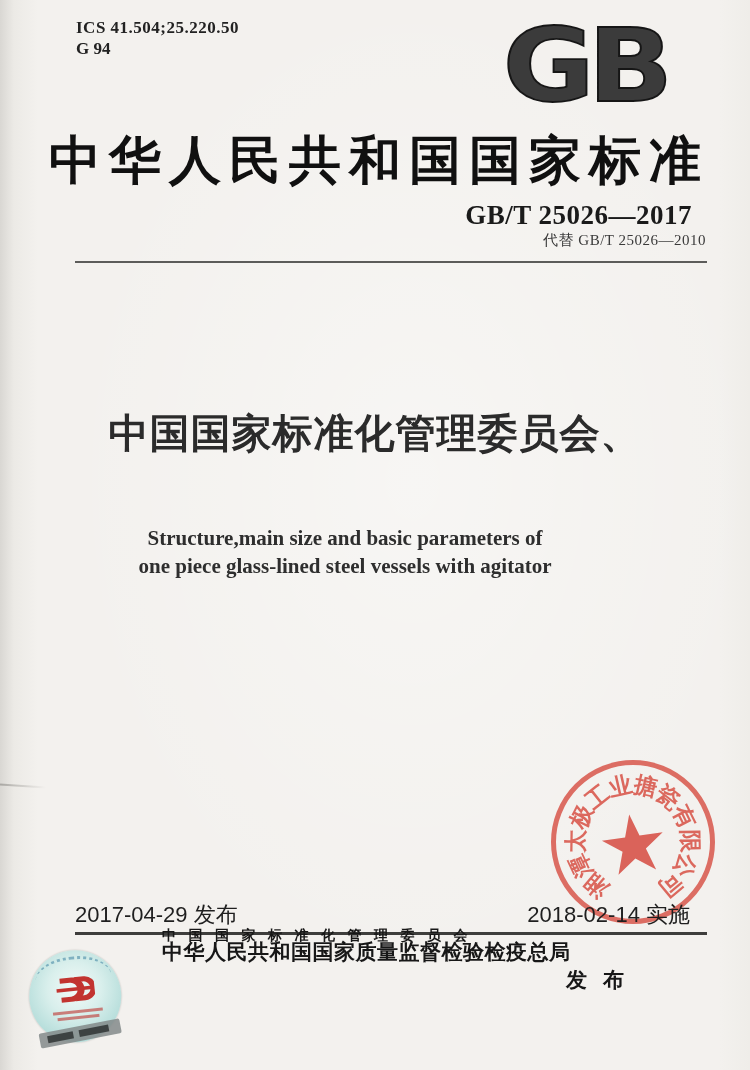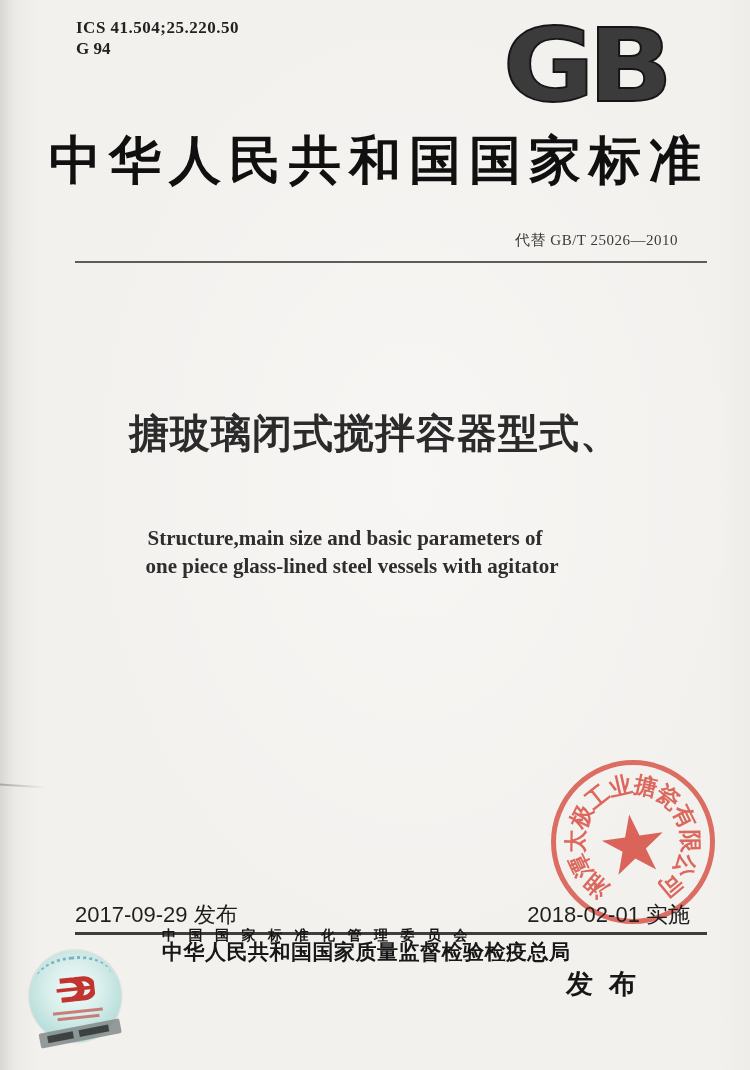--- a/index.html
+++ b/index.html
@@ -31,42 +31,42 @@
     transform:scaleY(.9);text-align:right;
   }
 
   
   .std-heading{
     left:0;top:126px;width:750px;text-align:center;
     font-size:52px;font-weight:bold;letter-spacing:8px;color:#101010;
     text-indent:8px;white-space:nowrap;
   }
   .std-number{right:58px;top:200px;font-size:27px;font-weight:bold;color:#1a1a1a;letter-spacing:.5px;}
-  .replaces{right:72px;top:231px;font-size:15px;color:#3a3a3a;letter-spacing:.5px;}
+  .replaces{right:44px;top:231px;font-size:15px;color:#3a3a3a;letter-spacing:.5px;}
   .rule-top{left:75px;top:261px;width:632px;height:2px;background:#5c5c5a;}
 
   
   .title-cn{left:0;width:750px;text-align:center;font-family:"Liberation Sans","DejaVu Sans",sans-serif;
     font-weight:bold;font-size:40px;color:#2b2b2b;letter-spacing:1px;white-space:nowrap;}
   .title-cn.l1{top:406px;}
   .title-cn.l2{top:459px;}
   .title-en{left:0;width:690px;text-align:center;font-weight:bold;font-size:21px;color:#2e2e2e;}
   .title-en.l1{top:526px;}
-  .title-en.l2{top:554px;margin-left:7px;}
+  .title-en.l2{top:554px;}
 
   
   .date{font-family:"Liberation Sans","DejaVu Sans",sans-serif;font-size:22px;color:#1f1f1f;top:900px;}
   .date.issue{left:75px;}
   .date.impl{right:60px;}
   .rule-bottom{left:75px;top:932px;width:632px;height:3px;background:#3e3e3c;}
 
   
   .issuer1{left:162px;top:938px;font-size:21px;font-weight:bold;color:#171717;letter-spacing:0.5px;white-space:nowrap;}
   .issuer2{left:162px;top:927px;font-size:14px;font-weight:bold;color:#171717;letter-spacing:12.5px;white-space:nowrap;}
-  .publish{left:566px;top:966px;font-size:27px;font-weight:bold;color:#171717;letter-spacing:16px;white-space:nowrap;}
+  .publish{left:566px;top:966px;font-size:21px;font-weight:bold;color:#171717;letter-spacing:16px;white-space:nowrap;}
 
   
   .stamp{left:548px;top:757px;width:170px;height:170px;opacity:.88;filter:blur(.2px);}
   .stamp-ring{position:absolute;left:3px;top:3px;width:154px;height:154px;border:5px solid rgba(211,57,45,.82);border-radius:50%;}
   .stamp-star{position:absolute;left:0;top:0;width:170px;height:170px;text-align:center;line-height:176px;
     font-size:80px;color:rgba(211,57,45,.88);transform:rotate(-8deg);font-family:"DejaVu Sans",sans-serif;}
   .stamp-text{position:absolute;left:85px;top:85px;width:0;height:0;}
   .stamp-text span{position:absolute;left:0;top:0;font-family:"Liberation Sans","DejaVu Sans",sans-serif;
     font-weight:bold;font-size:23px;color:rgba(211,57,45,.85);white-space:pre;}
 
@@ -91,24 +91,25 @@
 <body>
 
 <div class="page">
 
   <div class="abs ics">ICS 41.504;25.220.50</div>
   <div class="abs gclass">G 94</div>
 
   <div class="abs gb-logo">GB</div>
 
   <div class="abs std-heading">中华人民共和国国家标准</div>
+  <div class="abs std-number">GB/T 25026—2017</div>
   <div class="abs replaces">代替 GB/T 25026—2010</div>
   <div class="abs rule-top"></div>
 
-  <div class="abs title-cn l1">搪玻璃闭式搅拌容器型式、</div>
+  <div class="abs title-cn l1">中国国家标准化管理委员会、</div>
   <div class="abs title-en l1">Structure,main size and basic parameters of</div>
   <div class="abs title-en l2">one piece glass-lined steel vessels with agitator</div>
 
   <div class="abs stamp">
     <div class="stamp-ring"></div>
     <div class="stamp-text">
         <span style="transform: translate(-50%, -50%) rotate(-140deg) translateY(-57px);">湘</span>
         <span style="transform: translate(-50%, -50%) rotate(-114.545deg) translateY(-57px);">潭</span>
         <span style="transform: translate(-50%, -50%) rotate(-89.0909deg) translateY(-57px);">太</span>
         <span style="transform: translate(-50%, -50%) rotate(-63.6364deg) translateY(-57px);">极</span>
@@ -117,22 +118,22 @@
         <span style="transform: translate(-50%, -50%) rotate(12.7273deg) translateY(-57px);">搪</span>
         <span style="transform: translate(-50%, -50%) rotate(38.1818deg) translateY(-57px);">瓷</span>
         <span style="transform: translate(-50%, -50%) rotate(63.6364deg) translateY(-57px);">有</span>
         <span style="transform: translate(-50%, -50%) rotate(89.0909deg) translateY(-57px);">限</span>
         <span style="transform: translate(-50%, -50%) rotate(114.545deg) translateY(-57px);">公</span>
         <span style="transform: translate(-50%, -50%) rotate(140deg) translateY(-57px);">司</span>
       </div>
     <div class="stamp-star">★</div>
   </div>
 
-  <div class="abs date issue">2017-09-29 发布</div>
-  <div class="abs date impl">2018-02-01 实施</div>
+  <div class="abs date issue">2017-04-29 发布</div>
+  <div class="abs date impl">2018-02-14 实施</div>
   <div class="abs rule-bottom"></div>
 
   <div class="abs issuer1">中华人民共和国国家质量监督检验检疫总局</div>
   <div class="abs issuer2">中国国家标准化管理委员会</div>
   <div class="abs publish">发布</div>
 
   <div class="abs sticker">
     <div class="sticker-circle"></div>
     <div class="sticker-arc"></div>
     <svg class="sticker-emblem" viewBox="0 0 40 30">

